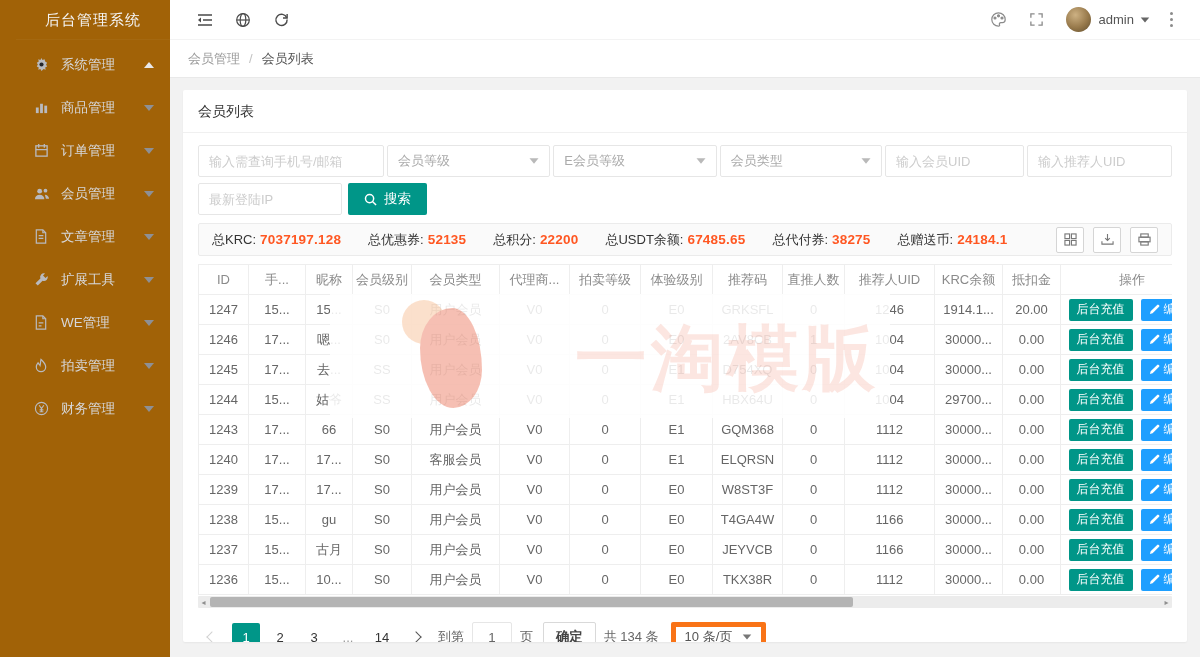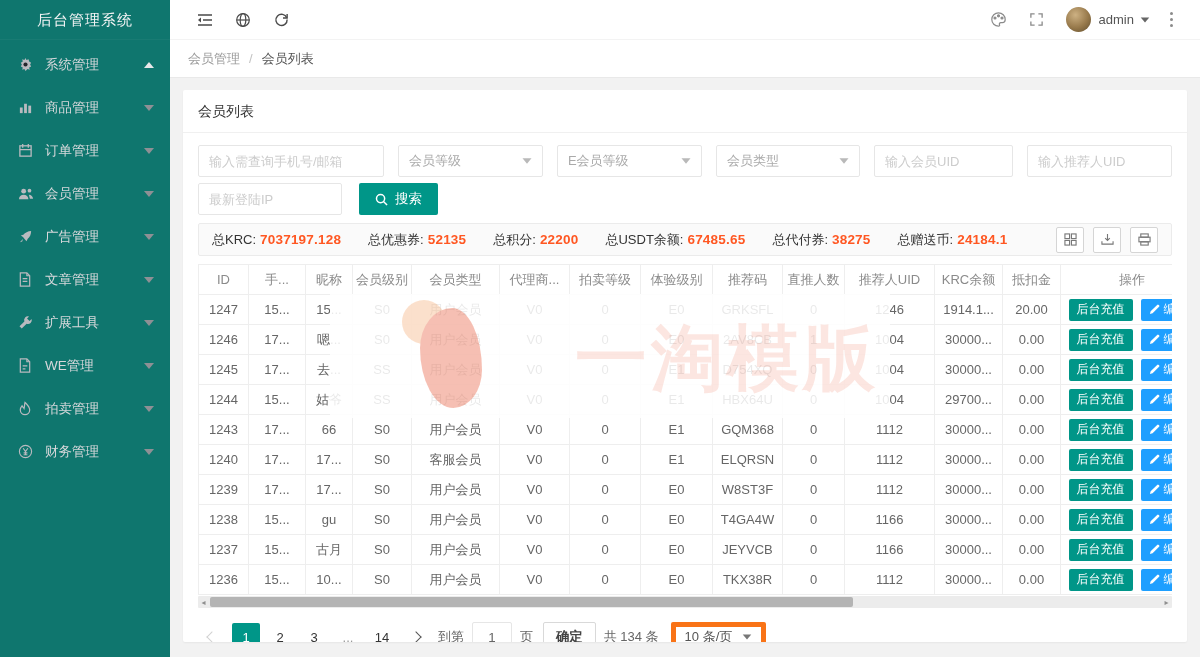--- a/index.html
+++ b/index.html
@@ -1,21 +1,21 @@
 <!DOCTYPE html>
 <html><head>
 <meta charset="utf-8">
 <style>
   * { margin:0; padding:0; box-sizing:border-box; }
   html,body { width:1200px; height:657px; overflow:hidden;
     font-family:"Liberation Sans","DejaVu Sans",sans-serif; font-size:13px; color:#333; background:#f2f2f2; }
   .app { display:flex; width:1200px; height:657px; }
 
   
-  .sidebar { width:170px; background:#0f766e; color:#cfd0d4; flex:0 0 170px; }
+  .sidebar { width:170px; background:#a16207; color:#cfd0d4; flex:0 0 170px;padding-left:16px; }
   .logo { height:40px; line-height:40px; text-align:center; color:#f4f4f5; font-size:15px;
           letter-spacing:1px; border-bottom:1px solid rgba(255,255,255,.04); }
   .side-menu { padding-top:3px; }
   .side-item { height:43px; display:flex; align-items:center; padding:0 16px 0 18px; cursor:pointer;
                color:#d7d8db; font-size:13.5px; position:relative; }
   .side-item .s-icon { width:16px; height:16px; margin-right:11px; color:#b9babf; display:inline-flex; }
   .side-item .s-label { flex:1; }
   .caret-down { width:0; height:0; border-left:5px solid transparent; border-right:5px solid transparent;
                 border-top:6px solid #8e9095; }
   .caret-up { width:0; height:0; border-left:5px solid transparent; border-right:5px solid transparent;
@@ -47,21 +47,21 @@
 
   
   .content { flex:1; padding:12px 13px; overflow:hidden; }
   .card { background:#fff; border-radius:2px; box-shadow:0 1px 2px rgba(0,0,0,.05); height:552px;
           padding:0 15px; position:relative; overflow:hidden; }
   .card-title { height:43px; line-height:43px; font-size:14px; color:#333;
                 border-bottom:1px solid #f0f0f0; margin:0 -15px; padding:0 15px; }
 
   
   .filters { padding-top:12px; }
-  .f-row { display:flex; gap:14px; margin-bottom:6px; }
+  .f-row { display:flex; gap:3px; margin-bottom:6px; }
   .f-input, .f-select { height:32px; border:1px solid #e6e6e6; border-radius:2px; background:#fff;
                         font-size:13px; padding:0 10px; color:#666; outline:none; }
   .f-input::placeholder { color:#cccccc; }
   .f-select { display:flex; align-items:center; justify-content:space-between; color:#aaa; cursor:pointer; }
   .f-select .caret-down { border-top-color:#b9b9b9; transform:scale(.9); }
   .btn-search { height:32px; margin-left:3px; padding:0 16px; background:#009688; color:#fff; border:none;
                 border-radius:2px; font-size:13.5px; cursor:pointer; display:inline-flex; align-items:center; gap:7px; }
 
   
   .stats { margin-top:8px; height:33px; background:#fafafa; border:1px solid #ebebeb; border-radius:2px;
@@ -164,29 +164,20 @@
         <div class="side-item">
           <span class="s-icon">
             <svg width="16" height="15" viewBox="0 0 17 16" fill="currentColor">
               <circle cx="6" cy="5.5" r="2.6"></circle>
               <path d="M1 14c0-2.8 2.2-4.6 5-4.6s5 1.8 5 4.6z"></path>
               <circle cx="12.2" cy="5" r="2"></circle>
               <path d="M11.6 9.2c2.4.1 4.4 1.8 4.4 4.3h-3.4"></path>
             </svg>
           </span>
           <span class="s-label">会员管理</span>
-          <i class="caret-down"></i>
-        </div>
-        <div class="side-item">
-          <span class="s-icon">
-            <svg width="15" height="15" viewBox="0 0 16 16" fill="currentColor">
-              <path d="M14 2c-3.5.2-6.4 1.7-8.3 4.2L3 7l2.3 1.4L9 13l1.4-2.7C12.8 8.3 14 5.5 14 2zM4.5 11.5L2 14l2.5-.8.8-2.5z"></path>
-            </svg>
-          </span>
-          <span class="s-label">广告管理</span>
           <i class="caret-down"></i>
         </div>
         <div class="side-item">
           <span class="s-icon">
             <svg width="14" height="15" viewBox="0 0 14 16" fill="none" stroke="currentColor" stroke-width="1.3">
               <path d="M2 1h7l3 3v11H2z"></path>
               <path d="M9 1v3h3M4.5 7h5M4.5 10h5"></path>
             </svg>
           </span>
           <span class="s-label">文章管理</span>

